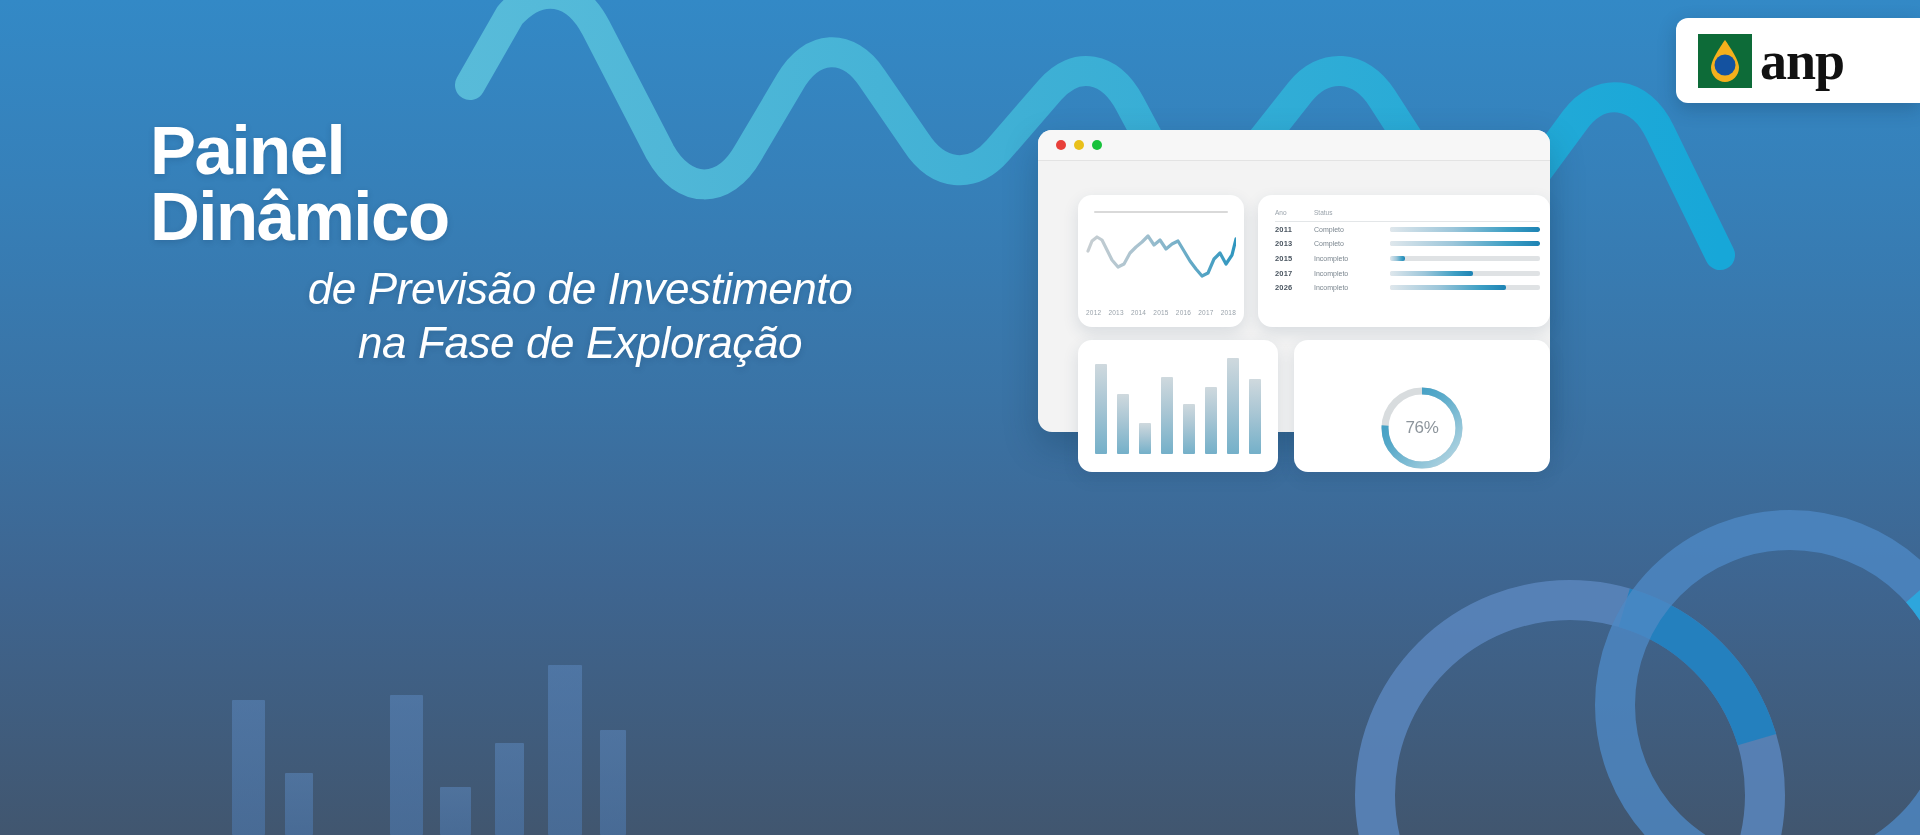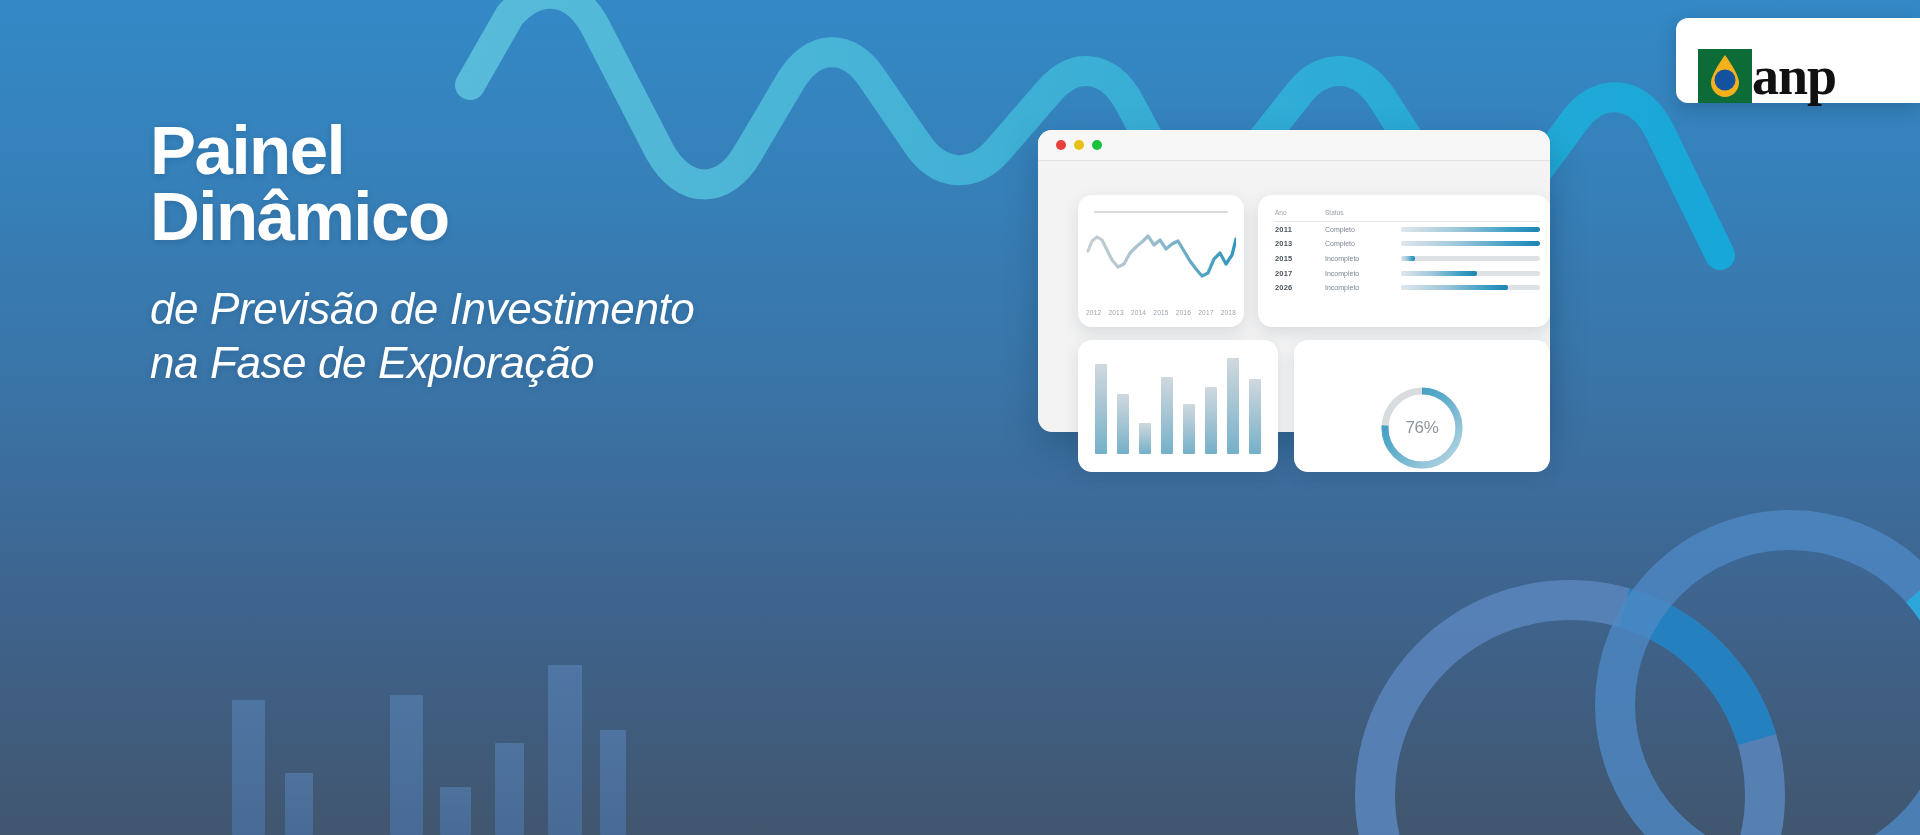--- a/index.html
+++ b/index.html
@@ -21,22 +21,22 @@
   
   .headline{
     position:absolute;left:150px;top:118px;width:860px;
     color:#ffffff;
   }
   .h-main{
     font-size:69px;line-height:0.96;font-weight:700;letter-spacing:-1.5px;
     margin:0;white-space:pre-line;text-shadow:0 2px 6px rgba(10,40,70,.18);
   }
   .h-sub{
-    margin:32px 0 0 0;font-size:44px;line-height:1.22;font-weight:500;font-style:italic;
-    letter-spacing:-.4px;white-space:pre-line;text-shadow:0 2px 6px rgba(10,40,70,.18);
+    margin:12px 0 0 0;font-size:44px;line-height:1.22;font-weight:500;font-style:italic;
+    letter-spacing:-.4px;white-space:pre-line;text-shadow:0 2px 6px rgba(10,40,70,.18);text-align:center;
   }
 
   
   .window{
     position:absolute;left:1038px;top:130px;width:512px;height:302px;
     background:#f3f3f3;border-radius:14px;
     box-shadow:0 14px 34px rgba(16,45,72,.28);
   }
   .titlebar{
     height:30px;border-bottom:1px solid #e3e3e3;
@@ -56,21 +56,21 @@
   .card-line{left:1078px;top:195px;width:166px;height:132px;}
   .line-rule{position:absolute;left:16px;top:16px;width:134px;height:2px;background:#d9d9d9;border-radius:1px;}
   .line-svg{position:absolute;left:8px;top:28px;}
   .line-xaxis{position:absolute;left:8px;bottom:11px;width:150px;display:flex;justify-content:space-between;}
   .line-xaxis span{font-size:6.5px;color:#9aa3ab;letter-spacing:.2px;}
 
   
   .card-table{left:1258px;top:195px;width:292px;height:132px;}
   .tbl{position:absolute;left:17px;top:14px;right:10px;}
   .tbl-head{display:flex;font-size:6.5px;color:#9aa3ab;padding-bottom:5px;border-bottom:1px solid #e3e6e8;}
-  .c-ano{width:50px;}
+  .c-ano{width:39px;}
   .c-status{width:76px;}
   .c-bar{flex:1;}
   .tbl-row{display:flex;align-items:center;height:14.6px;}
   .tbl-row .c-ano{font-size:7.5px;font-weight:700;color:#4a5560;letter-spacing:.2px;}
   .tbl-row .c-status{font-size:7px;color:#7b868f;}
   .bar-track{height:5px;background:#dfe2e4;border-radius:2px;overflow:hidden;width:100%;}
   .bar-fill{height:100%;border-radius:2px;background:linear-gradient(90deg,#dfe7ec 0%,#9cc6da 42%,#3d9fc4 78%,#1d83b4 100%);}
 
   
   .card-bars{left:1078px;top:340px;width:200px;height:132px;}
@@ -83,21 +83,21 @@
   .donut .pct{
     position:absolute;inset:0;display:flex;align-items:center;justify-content:center;
     font-size:17px;color:#8d959c;font-weight:400;letter-spacing:-.3px;
   }
 
   
   .logo-badge{
     position:absolute;right:0;top:18px;width:222px;height:85px;
     background:#fff;border-radius:12px 0 0 12px;
     box-shadow:0 6px 18px rgba(14,40,66,.25);
-    display:flex;align-items:flex-end;gap:0;padding-left:22px;
+    display:flex;align-items:center;gap:8px;padding-left:22px;
   }
   .logo-mark{width:54px;height:54px;background:#0d6b38;position:relative;flex:none;}
   .logo-word{font-family:"Liberation Serif",serif;font-size:54px;font-weight:700;color:#111;line-height:1;letter-spacing:-1px;}
 </style>
 </head>
 <body>
 
 <div id="stage">
 
   <div class="bg-layer">

